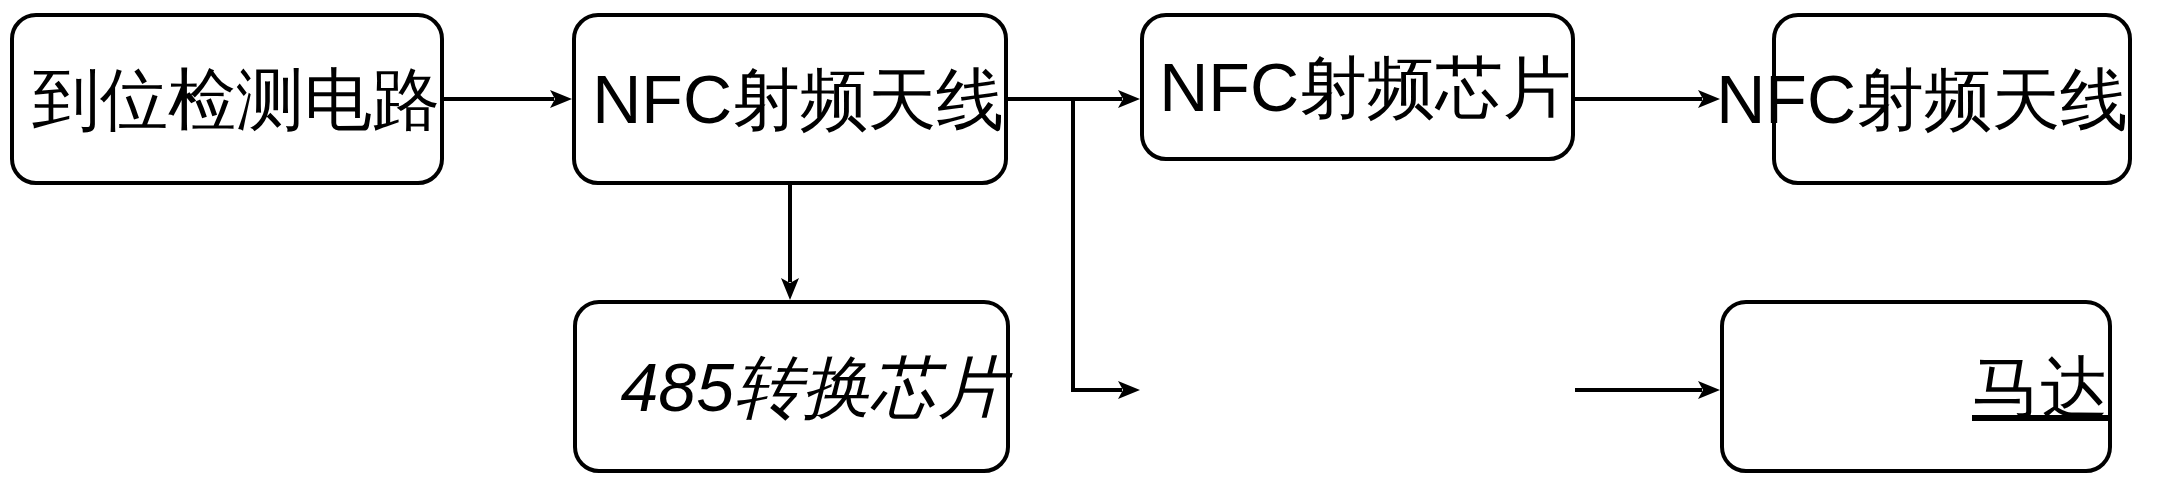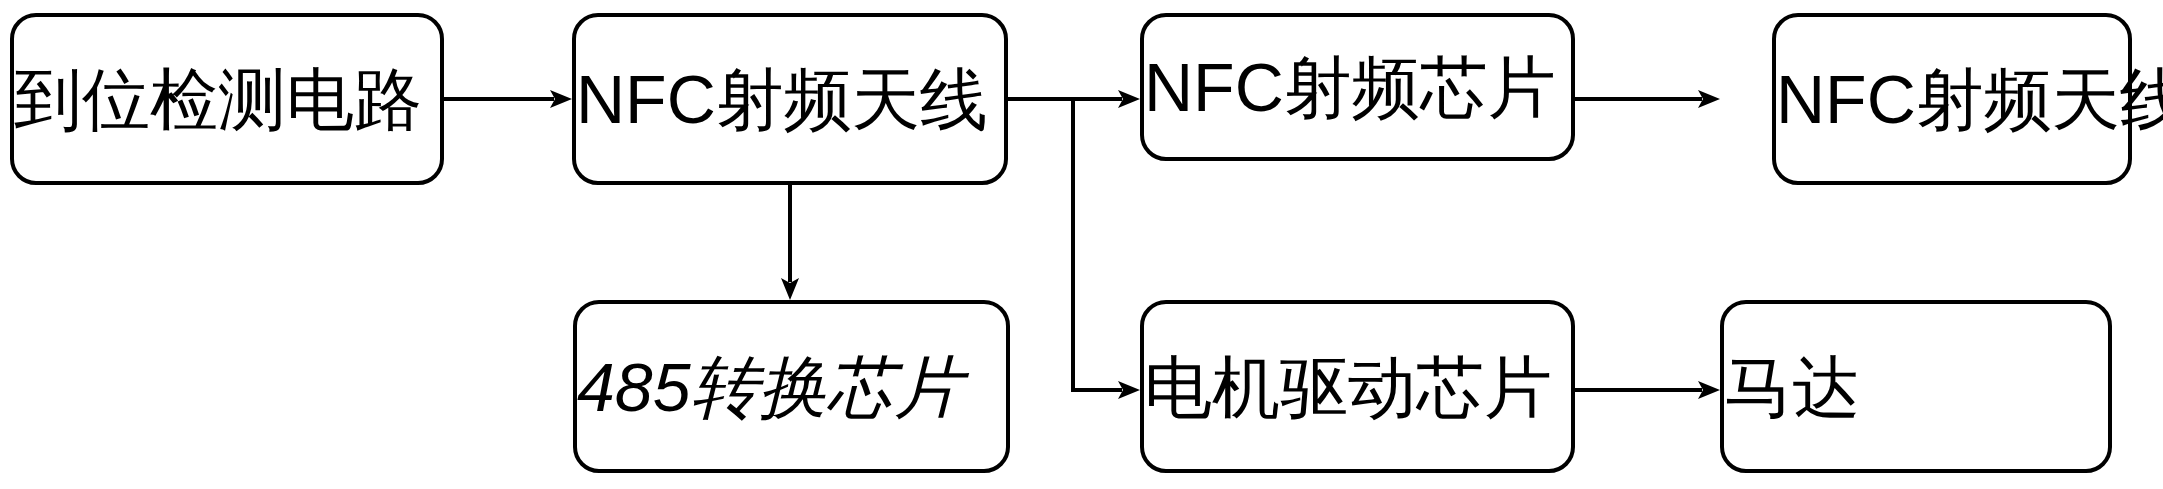--- a/index.html
+++ b/index.html
@@ -23,34 +23,34 @@
     height: 489px;
   }
   .node {
     position: absolute;
     box-sizing: border-box;
     background: #ffffff;
     border: 4px solid #000000;
     border-radius: 26px;
     display: flex;
     align-items: center;
-    justify-content: flex-start;
+    justify-content: flex-end;
     font-size: 68px;
     line-height: 1;
     color: #000000;
     white-space: nowrap;
     text-align: center;
   }
   #node-0 { left: 10px;   top: 13px;  width: 434px; height: 172px; }
   #node-1 { left: 572px;  top: 13px;  width: 436px; height: 172px; }
   #node-2 { left: 1140px; top: 13px;  width: 435px; height: 148px; }
   #node-3 { left: 1772px; top: 13px;  width: 360px; height: 172px; }
   #node-4 { left: 573px;  top: 300px; width: 437px; height: 173px; font-style: italic; }
   #node-5 { left: 1140px; top: 300px; width: 435px; height: 173px; }
-  #node-6 { left: 1720px; top: 300px; width: 392px; height: 173px; }
+  #node-6 { left: 1720px; top: 300px; width: 392px; height: 173px; text-decoration: underline; }
   .wires line { stroke: #000000; stroke-width: 4px; }
   .wires polygon { fill: #000000; stroke: none; }
 </style>
 </head>
 <body>
 
 <div class="canvas">
 
   <svg class="wires" viewBox="0 0 2163 489" xmlns="http://www.w3.org/2000/svg">
 
@@ -94,20 +94,17 @@
   </div>
   <div class="node" id="node-2">
     <span>NFC射频芯片</span>
   </div>
   <div class="node" id="node-3">
     <span>NFC射频天线</span>
   </div>
   <div class="node" id="node-4">
     <span>485转换芯片</span>
   </div>
-  <div class="node" id="node-5">
-    <span>电机驱动芯片</span>
-  </div>
   <div class="node" id="node-6">
     <span>马达</span>
   </div>
 
 </div>
 
 </body></html>

